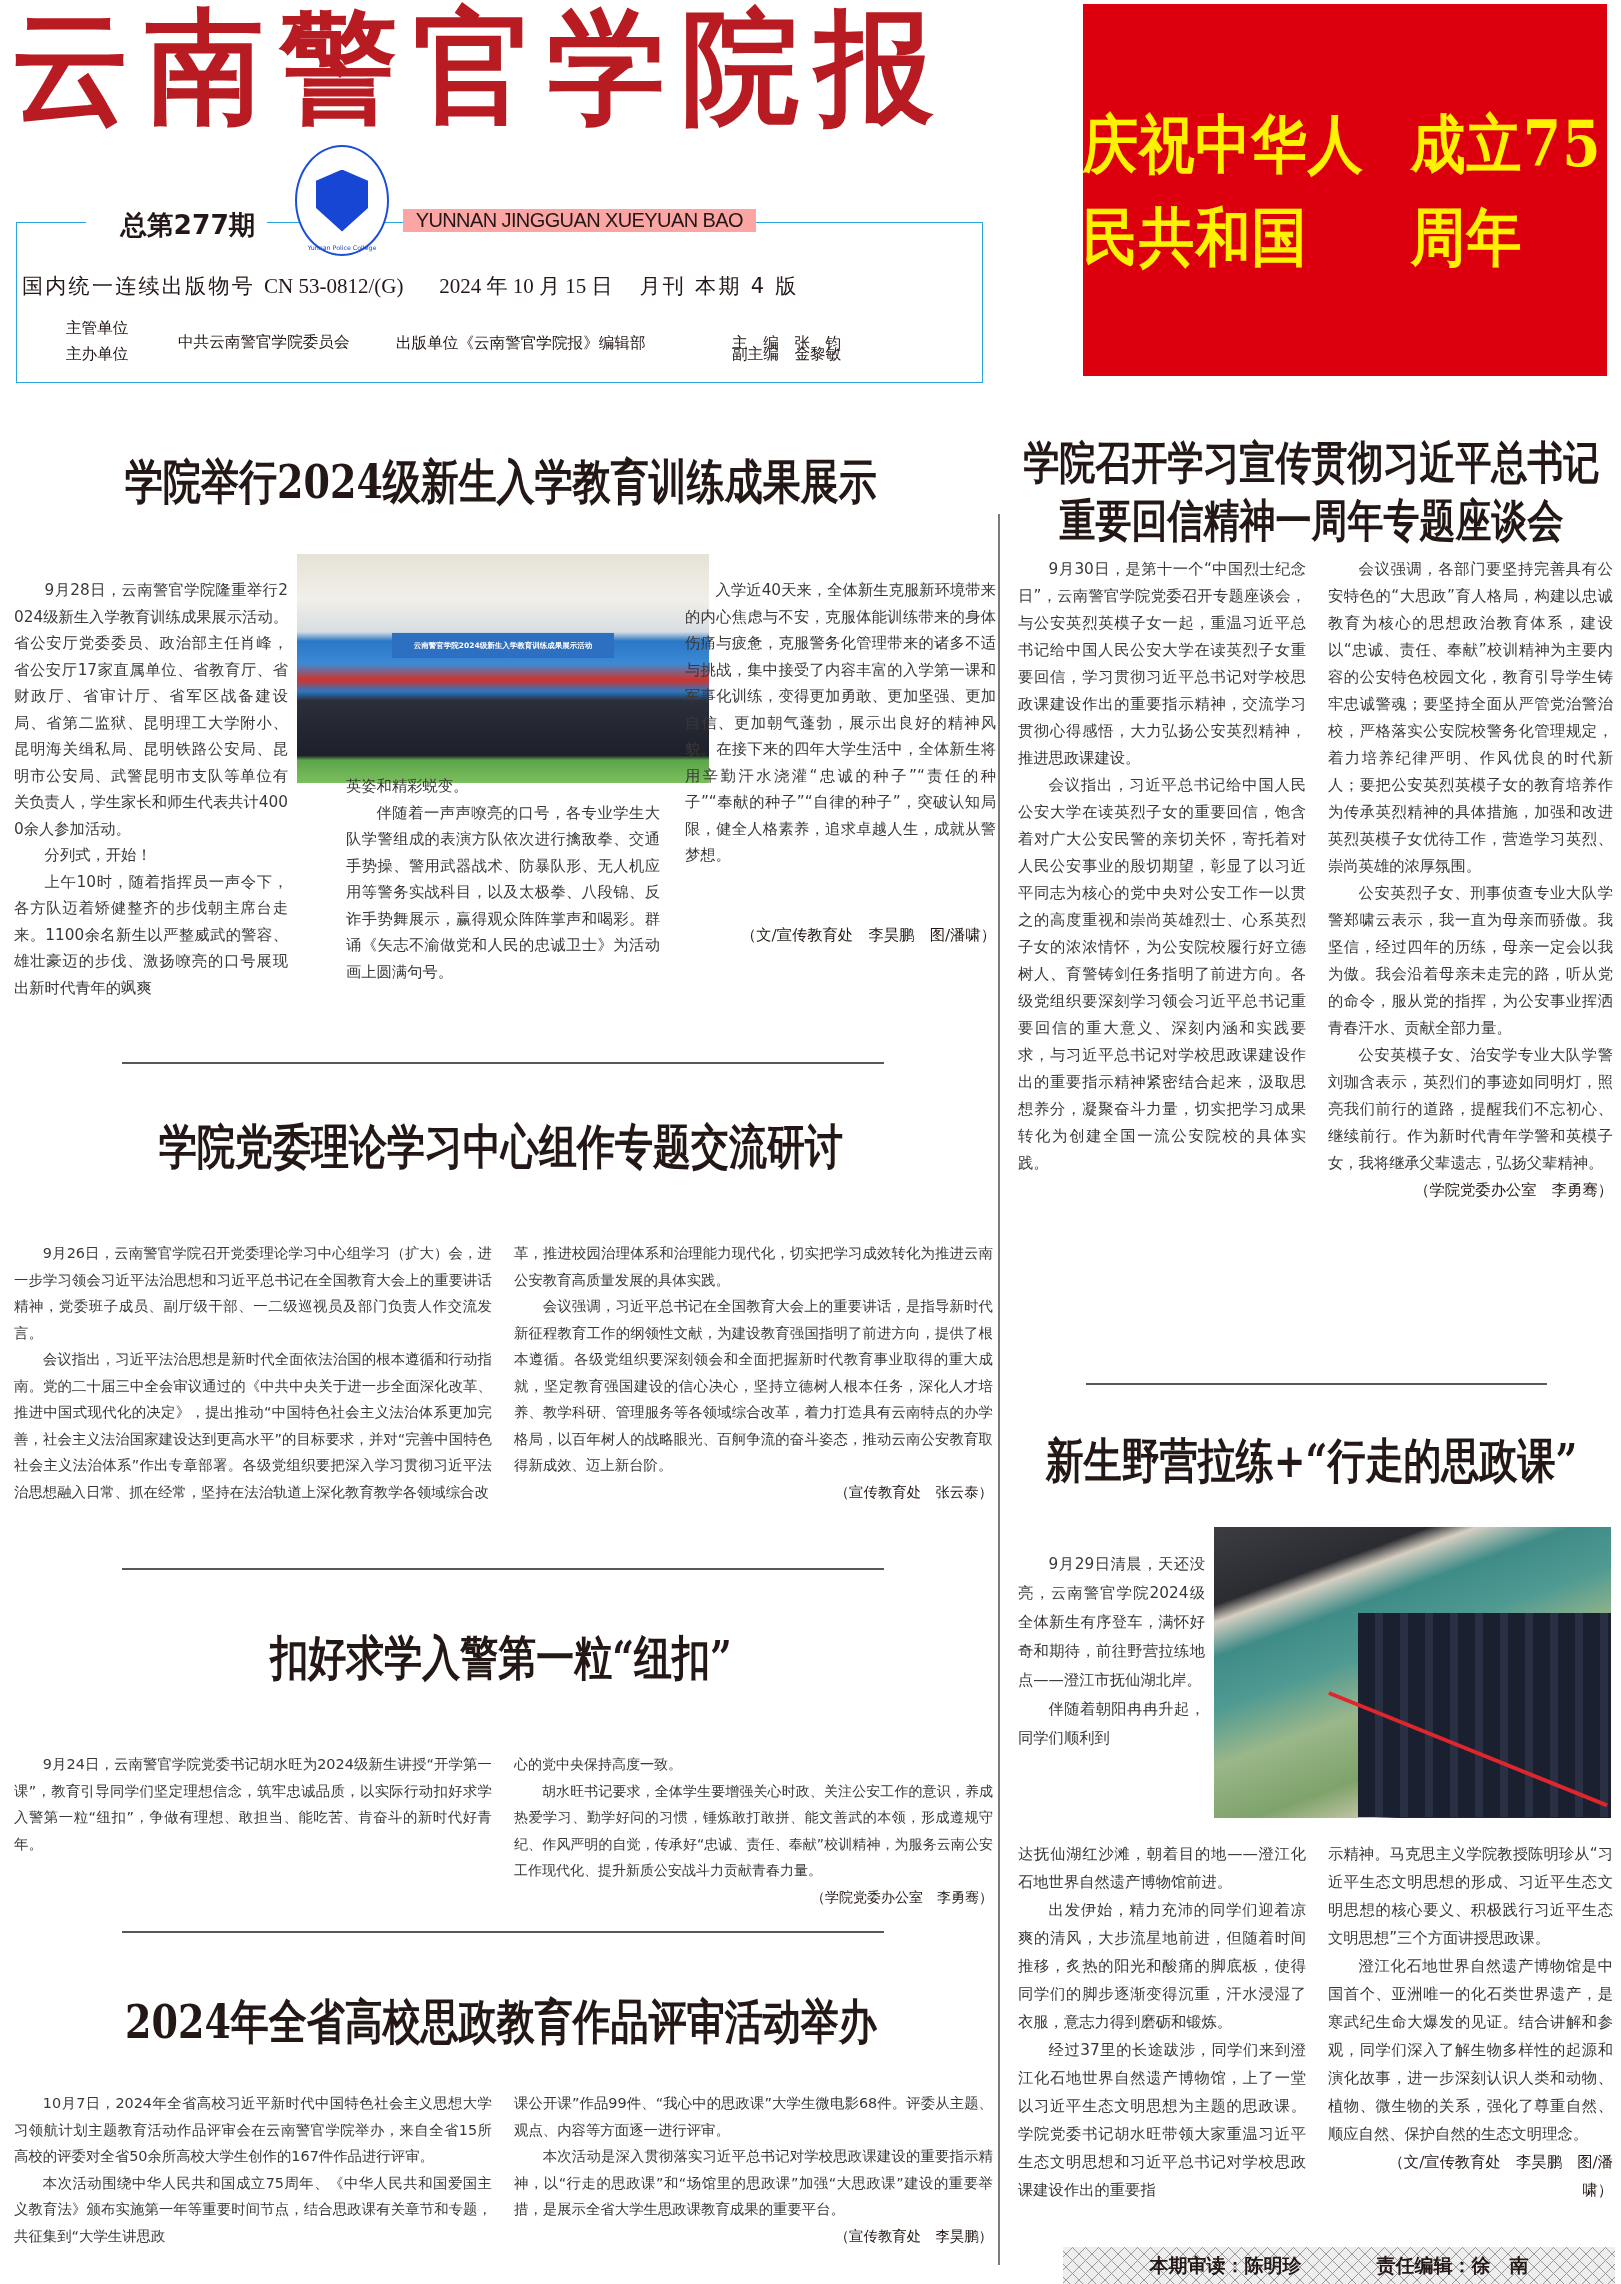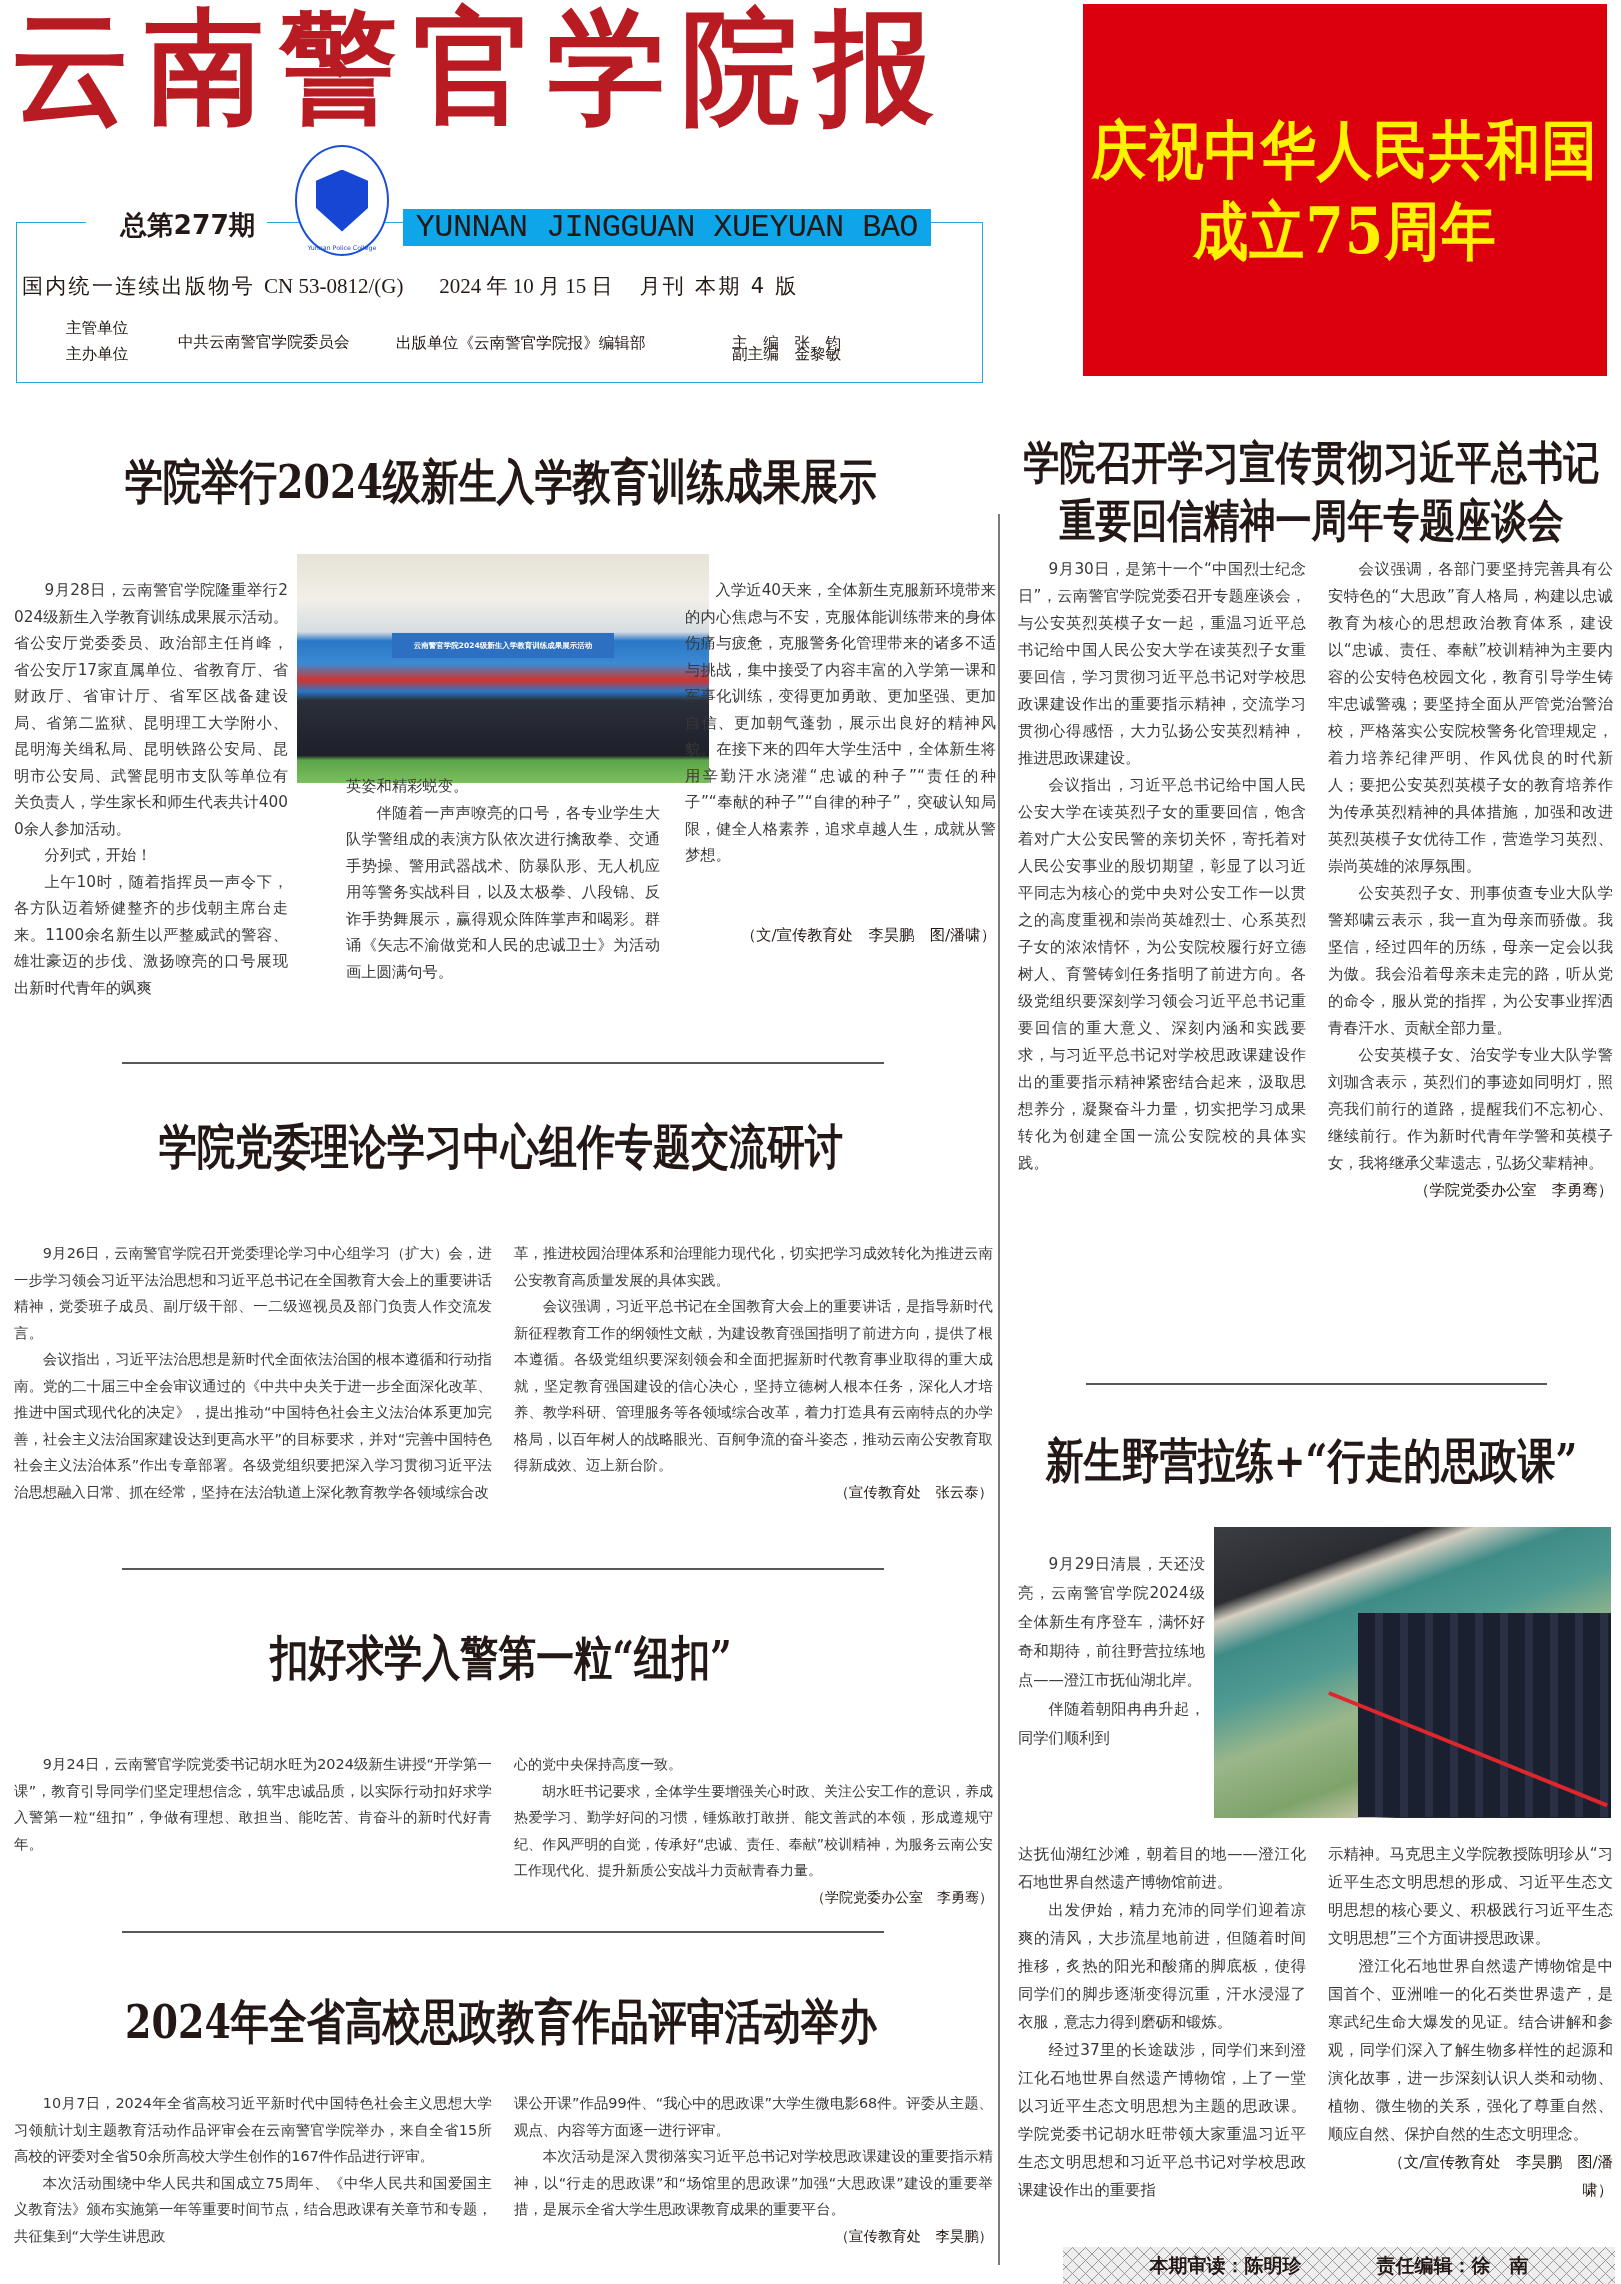--- a/index.html
+++ b/index.html
@@ -29,33 +29,33 @@
   }
   .logo-shield {
     width: 52px; height: 62px; background: #1746d4;
     clip-path: polygon(50% 0, 100% 18%, 100% 62%, 50% 100%, 0 62%, 0 18%);
   }
   .logo-ring-text {
     position: absolute; bottom: 3.5px; left: 0; right: 0; text-align: center;
     font-family: "DejaVu Sans", sans-serif; font-size: 6.3px; color: #1746d4;
   }
   .pinyin-title {
-    position: absolute; left: 403px; top: 209px; font-family: Liberation Mono, monospace;
-    font-size: 32px; color: #231815; background: #0ea5e9; padding: 0 12.7px; letter-spacing: -0.6px;
+    position: absolute; left: 403px; top: 209px; font-family: Liberation Sans, sans-serif;
+    font-size: 20px; color: #231815; background: #fca5a5; padding: 0 12.7px; letter-spacing: -0.6px;
   }
   .pub-line {
     position: absolute; left: 22px; top: 272px; font-family: "DejaVu Sans", sans-serif;
     font-size: 21px; color: #231815; white-space: nowrap; letter-spacing: 2.3px;
   }
   .pub-line .serifnum { font-family: "Liberation Serif", serif; letter-spacing: 0; }
   .meta-label { position: absolute; font-family: "DejaVu Sans", sans-serif; font-size: 15.6px; color: #231815; white-space: nowrap; }
 
   .banner {
     position: absolute; left: 1083px; top: 4px; width: 524px; height: 372px;
-    background: #dc000f; display: flex; flex-direction: column; align-items: center; justify-content: center;
+    background: #dc000f; display: flex; flex-direction: row; align-items: center; justify-content: center;
   }
   .banner-line {
     font-family: "DejaVu Serif", serif; font-weight: bold; color: #fff200;
     font-size: 55px; line-height: 81px; letter-spacing: 1.2px; transform: scaleY(1.15);
   }
 
   
   .headline {
     position: absolute; font-family: "DejaVu Serif", serif; font-weight: bold; color: #231815;
     text-align: center; white-space: nowrap; transform: scaleY(1.25); transform-origin: center top;

